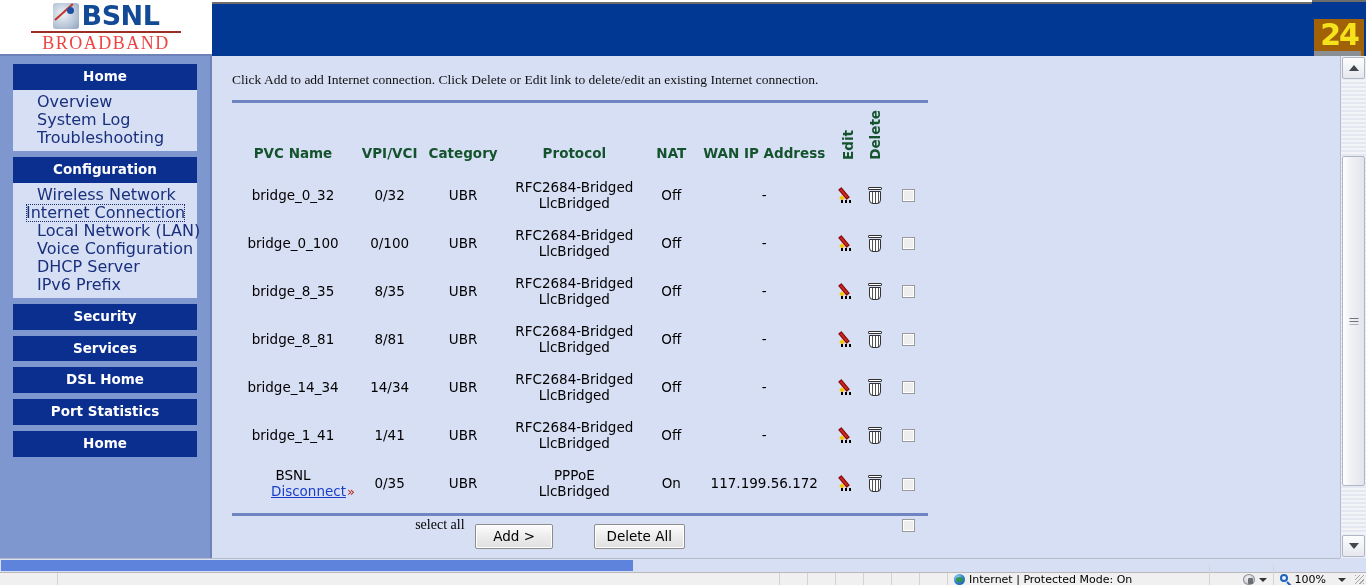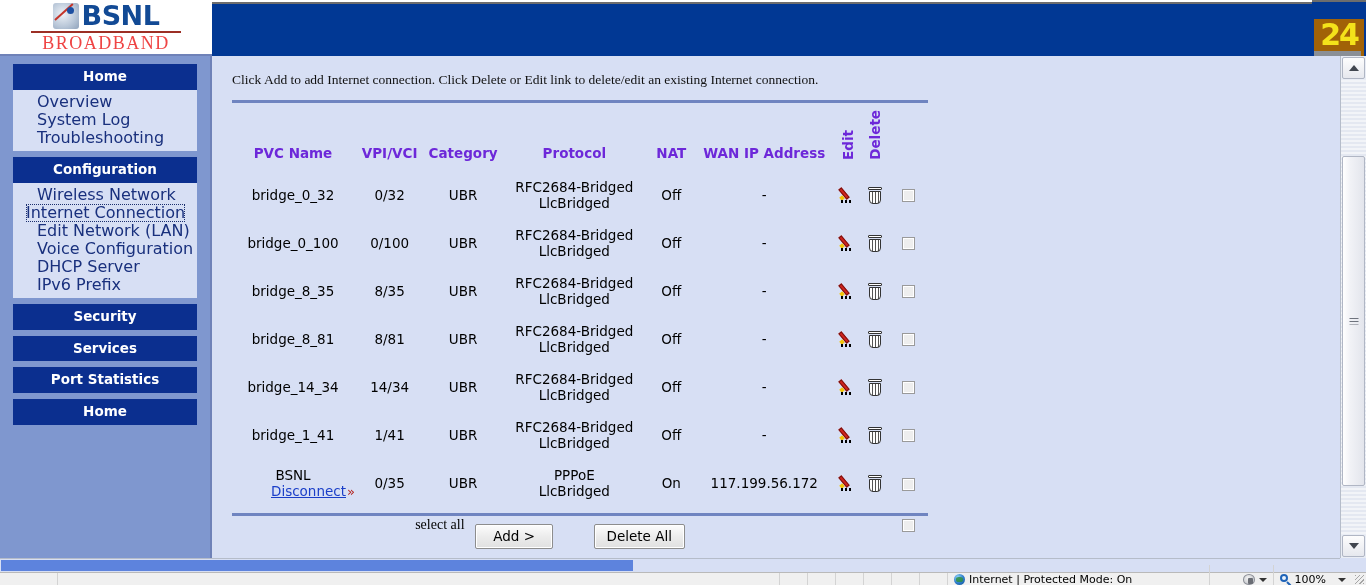--- a/index.html
+++ b/index.html
@@ -175,21 +175,21 @@
 
   table.pvc {
     position: absolute; left: 18px; top: 54px;
     width: 696px;
     border-collapse: collapse;
     font-family: "DejaVu Sans", sans-serif;
   }
   table.pvc th {
     font-size: 13.5px;
     font-weight: bold;
-    color: #6d28d9;
+    color: #14532d;
     padding: 0 0 10px 0;
     vertical-align: bottom;
     font-family: "DejaVu Sans", sans-serif;
   }
   table.pvc th.vert {
     width: 26px;
     padding-bottom: 8px;
   }
   .vtext {
     writing-mode: vertical-rl;
@@ -502,27 +502,30 @@
         <div class="nav-group">
           <div class="nav-header">Home</div>
           <div class="nav-list">
             <a class="nav-item" href="#">Overview</a>
             <a class="nav-item" href="#">System Log</a>
             <a class="nav-item" href="#">Troubleshooting</a>
           </div>
         </div>
         <div class="nav-group">
           <div class="nav-header">Configuration</div>
-          <div class="nav-list"><a class="nav-item" href="#">Wireless Network</a><a class="nav-item focused" href="#">Internet Connection</a><a class="nav-item" href="#">Edit Network (LAN)</a><a class="nav-item" href="#">Voice Configuration</a><a class="nav-item" href="#">DHCP Server</a><a class="nav-item" href="#">IPv6 Prefix</a></div>
+          <div class="nav-list"><a class="nav-item" href="#">Wireless Network</a><a class="nav-item focused" href="#">Internet Connection</a><a class="nav-item" href="#">Local Network (LAN)</a><a class="nav-item" href="#">Voice Configuration</a><a class="nav-item" href="#">DHCP Server</a><a class="nav-item" href="#">IPv6 Prefix</a></div>
         </div>
         <div class="nav-group">
           <div class="nav-header">Security</div>
         </div>
         <div class="nav-group">
           <div class="nav-header">Services</div>
+        </div>
+        <div class="nav-group">
+          <div class="nav-header">DSL Home</div>
         </div>
         <div class="nav-group">
           <div class="nav-header">Port Statistics</div>
         </div>
         <div class="nav-group">
           <div class="nav-header">Home</div>
         </div>
       </div>
   </div>
 

